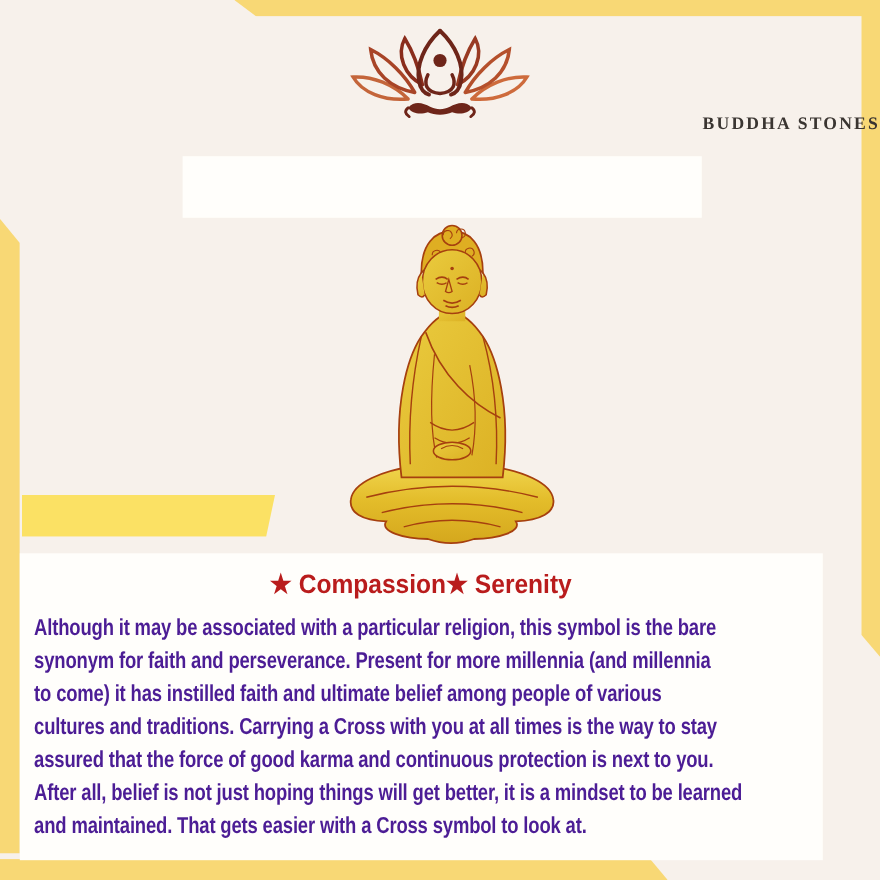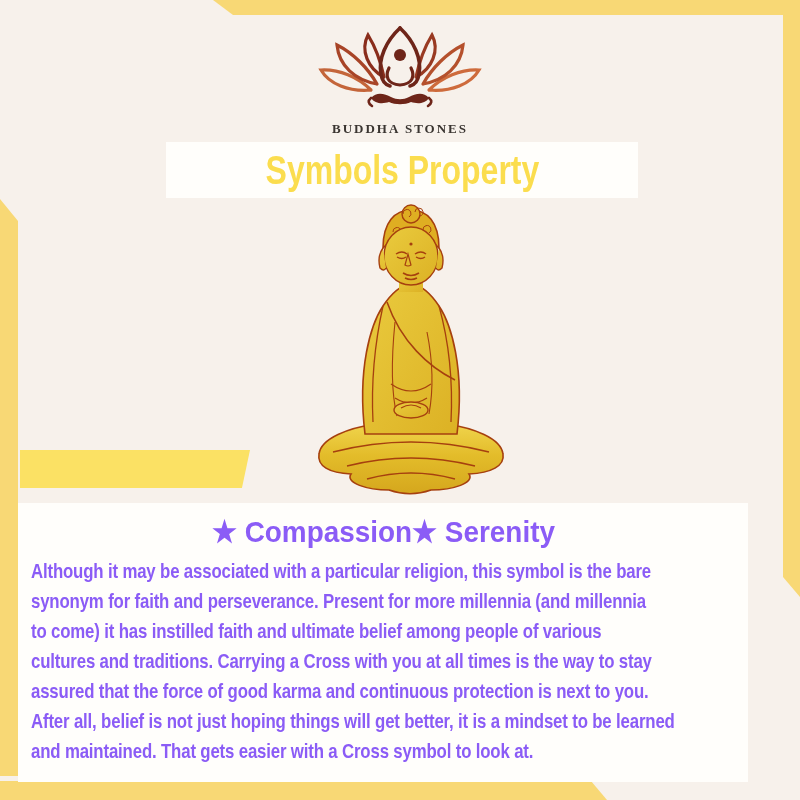--- a/index.html
+++ b/index.html
@@ -25,24 +25,24 @@
     position:absolute;left:166px;top:142px;width:472px;height:56px;
     background:#FFFEFB;
   }
   .main-panel{
     position:absolute;left:18px;top:503px;width:730px;height:279px;
     background:#FFFEFB;
   }
   
   .logo-box{position:absolute;left:315px;top:24px;width:170px;height:92px;}
   .brand-name{
-    position:absolute;left:0;top:116px;width:800px;height:26px;
-    line-height:26px;text-align:center;
+    position:absolute;left:0;top:100px;width:800px;height:26px;
+    line-height:26px;text-align:right;
     font-family:"Liberation Serif", serif;
-    font-size:13px;font-weight:600;letter-spacing:2px;color:#3A3531;
+    font-size:16px;font-weight:600;letter-spacing:2px;color:#3A3531;
   }
   
   .page-title{
     position:absolute;left:166px;top:146px;width:472px;height:48px;
     line-height:48px;text-align:center;color:#FBDD4E;
     font-size:41px;font-weight:700;white-space:nowrap;
   }
   .page-title .squeeze{display:inline-block;transform:scaleX(0.78);transform-origin:center;}
   
   .statue-box{position:absolute;left:303px;top:202px;width:216px;height:300px;}
@@ -54,28 +54,28 @@
   }
   .symbol-banner-label{
     position:absolute;left:20px;top:450px;width:212px;height:38px;
     line-height:38px;text-align:center;color:#FFFEFC;
     font-size:25px;font-weight:700;white-space:nowrap;
   }
   .symbol-banner-label .squeeze{display:inline-block;transform:scaleX(0.9);transform-origin:center;}
   
   .traits-line{
     position:absolute;left:18px;top:515px;width:730px;height:34px;
-    line-height:34px;text-align:center;color:#8b5cf6;
-    font-size:30px;font-weight:700;white-space:nowrap;
+    line-height:34px;text-align:center;color:#b91c1c;
+    font-size:24px;font-weight:700;white-space:nowrap;
   }
   .traits-line .squeeze{display:inline-block;transform:scaleX(0.93);transform-origin:center;}
   
   .para{
     position:absolute;left:31px;top:556px;width:712px;
-    color:#8b5cf6;font-size:21px;font-weight:700;letter-spacing:-0.2px;
+    color:#4c1d95;font-size:21px;font-weight:700;letter-spacing:-0.2px;
   }
   .para-line{
     height:30px;line-height:30px;white-space:nowrap;
     transform:scaleX(0.8);transform-origin:left center;
   }
 </style>
 </head>
 <body>
 
 <div class="canvas">
@@ -101,21 +101,20 @@
       <path d="M85,4 C71,17 63,35 66,50 C67,57 71,61 75,62" fill="none" stroke="#6E2519" stroke-width="3.6" stroke-linecap="round"></path>
       <path d="M85,4 C99,17 107,35 104,50 C103,57 99,61 95,62" fill="none" stroke="#6E2519" stroke-width="3.6" stroke-linecap="round"></path>
       <circle cx="85" cy="31" r="6" fill="#6E2519"></circle>
       <path d="M74,44 C70,52 72,60 85,61 C98,60 100,52 96,44" fill="none" stroke="#6E2519" stroke-width="3.2" stroke-linecap="round"></path>
       <path d="M56,74 C62,67 70,70 76,73 C82,76 88,76 94,73 C100,70 108,67 114,74 C110,80 102,80 96,78 C90,81 80,81 74,78 C68,80 60,80 56,74 Z" fill="#6E2519"></path>
       <path d="M56,74 q-5,4 1,8 M114,74 q5,4 -1,8" fill="none" stroke="#6E2519" stroke-width="2.6" stroke-linecap="round"></path>
     </svg>
   </div>
   <div class="brand-name">BUDDHA STONES</div>
 
-  <div class="page-title"><span class="squeeze">Symbols Property</span></div>
 
   <div class="statue-box">
     <svg width="216" height="300" viewBox="0 0 216 300">
       <defs>
         <linearGradient id="gold" x1="0" y1="0" x2="0" y2="1">
           <stop offset="0" stop-color="#F0D44C"></stop>
           <stop offset="0.45" stop-color="#E3BC2A"></stop>
           <stop offset="1" stop-color="#D5A71D"></stop>
         </linearGradient>
         <linearGradient id="gold2" x1="0" y1="0" x2="1" y2="1">

